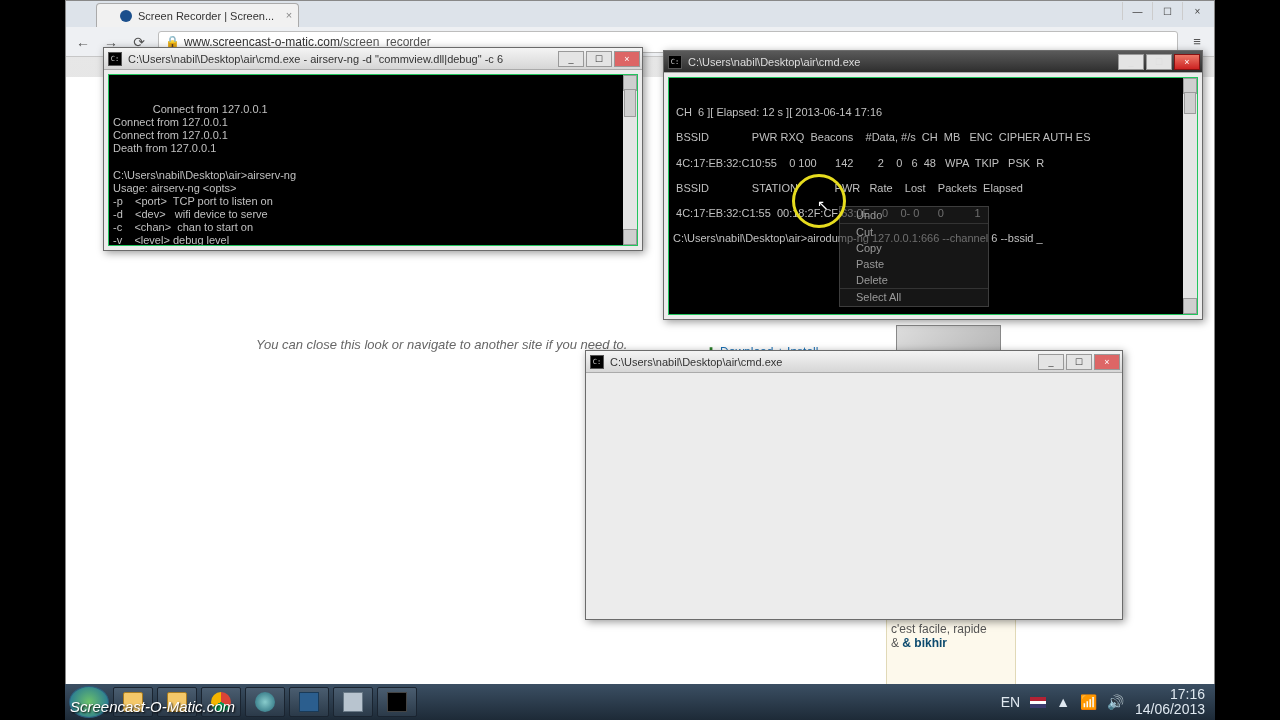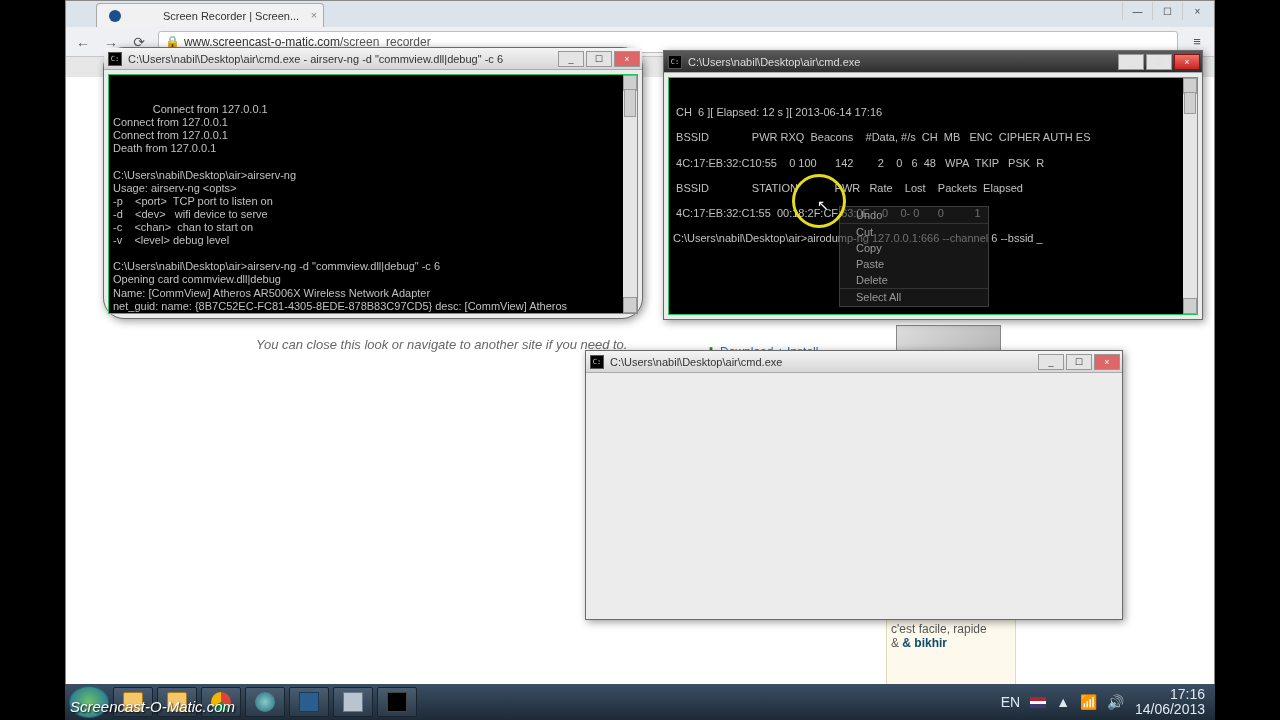--- a/index.html
+++ b/index.html
@@ -6,21 +6,21 @@
 body { width: 1280px; height: 720px; background: #000; position: relative; overflow: hidden; }
 
 
 .stage { position: absolute; left: 65px; top: 0; width: 1150px; height: 720px; background: #000; }
 
 
 .browser { position: absolute; left: 0; top: 0; width: 1150px; height: 720px; background: linear-gradient(#e8e8e8,#d9d9d9); border: 1px solid #888; }
 .titlebar-btns { margin-left: auto; display: flex; }
 .titlebar-btns div { width: 30px; height: 18px; display: flex; align-items: center; justify-content: center; font-size: 10px; color: #444; border-left: 1px solid #ccc; cursor: pointer; }
 .tabstrip { height: 26px; background: #dde3ea; display: flex; align-items: flex-end; padding-left: 30px; }
-.tab { height: 24px; background: #f1f1f1; border: 1px solid #aaa; border-bottom: none; border-radius: 4px 4px 0 0; display: flex; align-items: center; padding: 0 24px 0 12px; font-size: 11px; color: #333; position: relative; gap: 36px; }
+.tab { height: 24px; background: #f1f1f1; border: 1px solid #aaa; border-bottom: none; border-radius: 4px 4px 0 0; display: flex; align-items: center; padding: 0 24px 0 23px; font-size: 11px; color: #333; position: relative; }
 .tab .favicon { width: 12px; height: 12px; border-radius: 50%; background: #1b4f8c; margin-right: 6px; }
 .tab .tclose { position: absolute; right: 6px; top: 5px; font-size: 11px; color: #888; cursor: pointer; }
 .addr { height: 30px; background: #eef0f3; display: flex; align-items: center; gap: 10px; padding: 0 8px; border-bottom: 1px solid #c7c7c7; }
 .addr .nav { width: 18px; height: 18px; display: flex; align-items: center; justify-content: center; color: #555; font-size: 14px; cursor: pointer; }
 .urlbox { flex: 1; height: 22px; background: #fff; border: 1px solid #bdbdbd; border-radius: 3px; display: flex; align-items: center; padding: 0 6px; font-size: 12px; color: #555; }
 .urlbox .host { color: #333; }
 .addr .menu { width: 18px; height: 18px; display: flex; align-items: center; justify-content: center; color: #555; font-size: 13px; cursor: pointer; }
 
 .page { position: absolute; left: 0; top: 76px; right: 0; bottom: 0; background: #fff; }
 .hint { position: absolute; left: 190px; top: 260px; font-size: 13px; font-style: italic; color: #666; }
@@ -100,21 +100,21 @@
         <span class="dlicon">⬇</span><span>Download + Install</span>
       </div>
       <div class="thumb"></div>
       <div class="adbox">
         <span>c'est facile, rapide</span><br>
         &amp; <b>&amp; bikhir</b>
       </div>
     </div>
   </div>
 
-  <div class="cmdwin" style="left:38px; top:47px; width:540px; height:272px;border-radius:21px;">
+  <div class="cmdwin" style="left:38px; top:47px; width:540px; height:204px;">
     <div class="cmdtitle">
       <span class="cico"></span>
       <span>C:\Users\nabil\Desktop\air\cmd.exe - airserv-ng -d "commview.dll|debug" -c 6</span>
       <div class="cmdbtns">
         <div>_</div>
         <div>☐</div>
         <div class="close">×</div>
       </div>
     </div>
     <div class="console">

